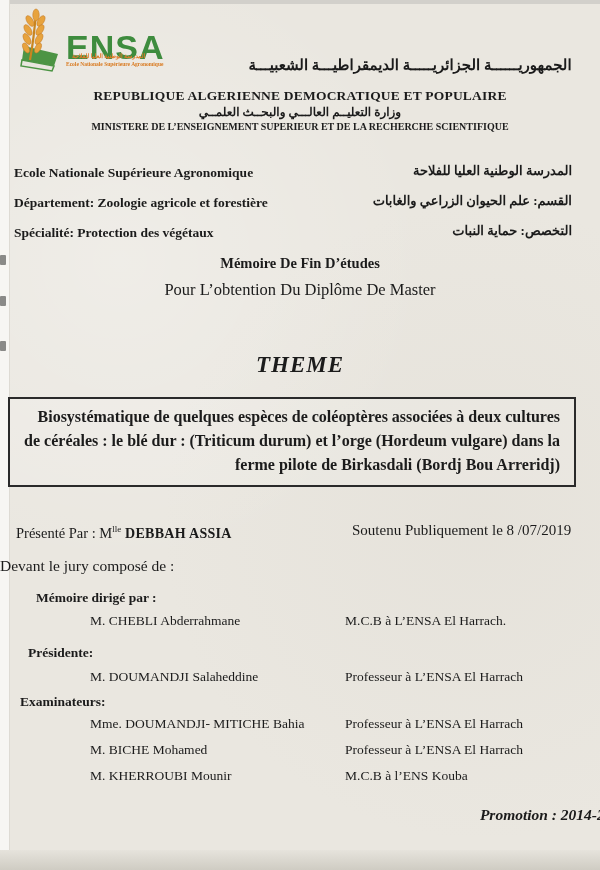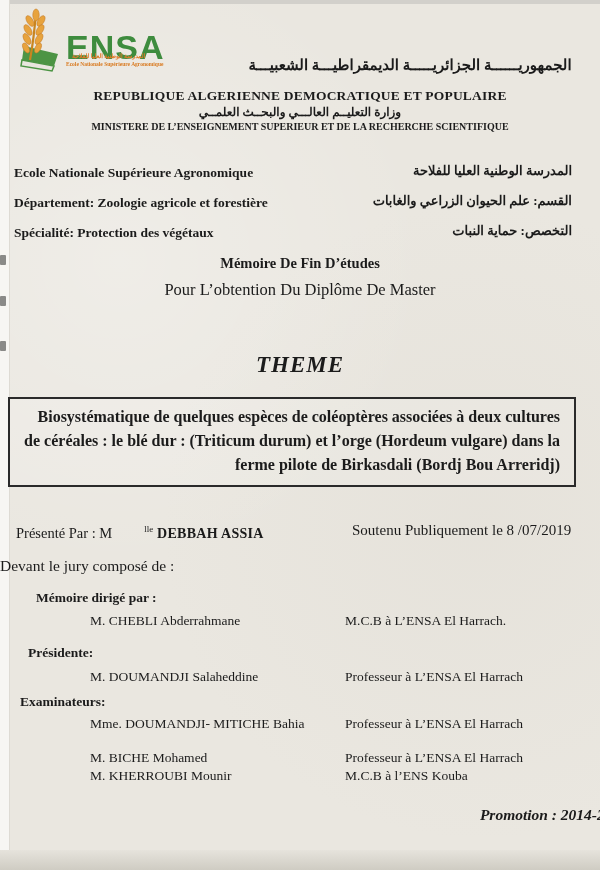--- a/index.html
+++ b/index.html
@@ -40,32 +40,32 @@
     position:absolute;left:8px;top:397px;width:568px;
     border:2px solid #2a2a2a;
     box-sizing:border-box;
     padding:6px 14px 8px 14px;
     text-align:right;font-size:16px;font-weight:bold;line-height:24px;
     background:rgba(255,255,255,.12);
   }
   
   .presented{position:absolute;left:16px;top:524px;font-size:14.5px;}
   .presented .name{font-weight:bold;font-size:14px;letter-spacing:.3px;}
-  .presented sup{font-size:9px;font-weight:normal;margin-left:32px;}
+  .presented sup{font-size:9px;font-weight:normal;}
   .defense{position:absolute;left:352px;top:522px;font-size:15px;}
   .jury-intro{position:absolute;left:0;width:100%;top:557px;font-size:15.5px;}
   
   .jury-h{position:absolute;font-size:13.5px;font-weight:bold;}
   .jh0{left:36px;top:590px;}
   .jh1{left:28px;top:645px;}
   .jh2{left:20px;top:694px;}
   .j-name{position:absolute;left:90px;font-size:13.5px;}
   .j-role{position:absolute;left:345px;font-size:13.5px;}
   .jr0{top:613px;}  .jr1{top:669px;}
-  .jr2{top:716px;}  .jr3{top:742px;margin-top:8px;}  .jr4{top:768px;}
+  .jr2{top:716px;}  .jr3{top:742px;}  .jr4{top:768px;}
   .promotion{position:absolute;left:0;width:100%;top:806px;text-align:right;font-size:15.5px;font-weight:bold;font-style:italic;padding-left:28px;}
 </style>
 </head>
 <body>
 
 <div class="page">
 
   <div class="scan-top"></div>
   <div class="scan-left">
     <span class="mark" style="top:255px"></span>

